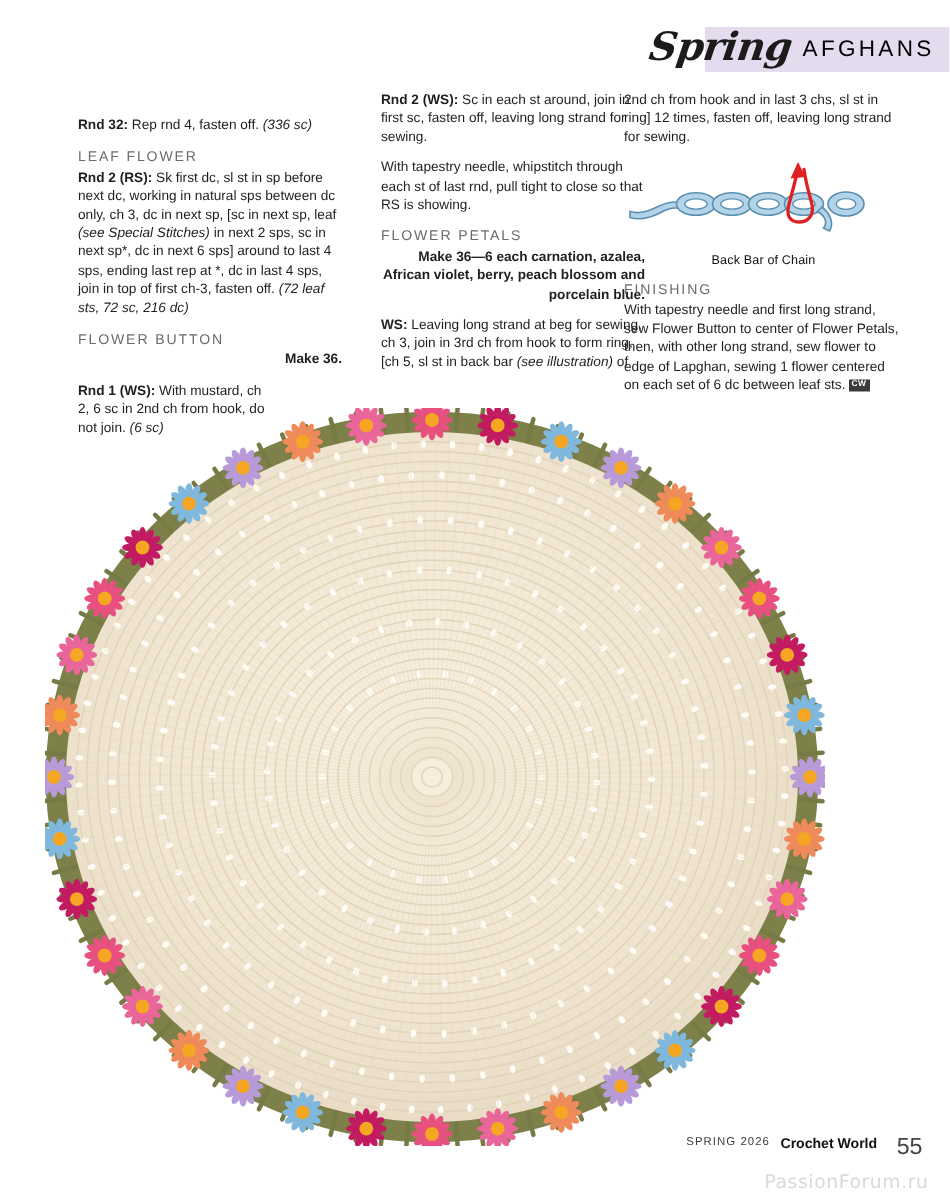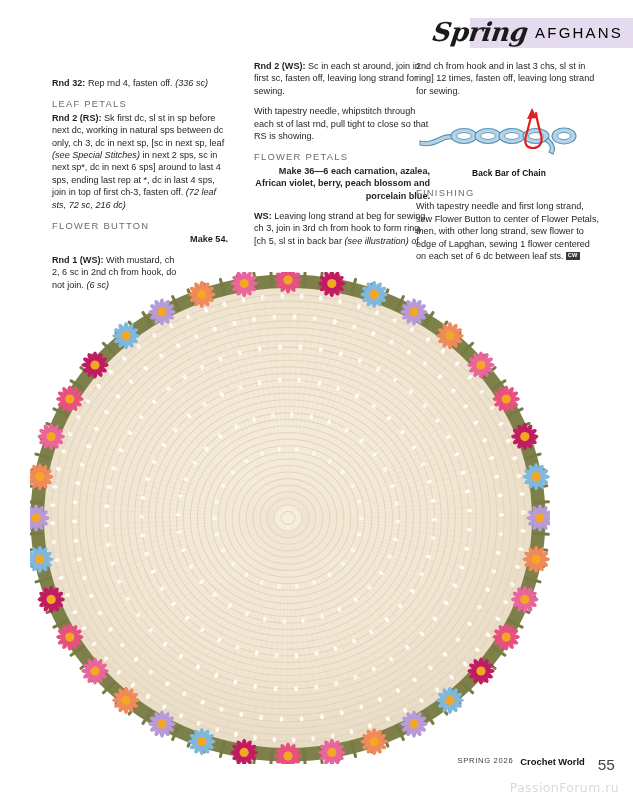--- a/index.html
+++ b/index.html
@@ -71,21 +71,21 @@
   #col-1 .narrow{width:132px;}
 
   
   #chain-figure{
     margin:4px 0 2px 0;
     width:186px;
   }
   #chain-caption{
     text-align:center;
     font-size:8.4px;
-    font-weight:700;
+    font-weight:400;
     color:#111;
     margin:0 0 8px 0;
     letter-spacing:0.1px;
   }
 
   
   .cw-badge{
     display:inline-block;
     background:#3b3b3b;
     color:#fff;
@@ -150,29 +150,29 @@
   <span class="script">Spring</span>
   <span class="caps">AFGHANS</span>
 </div>
 
 <div class="col" id="col-1">
 
   <p class="para">
     <span class="lead">Rnd 32:</span><span> Rep rnd 4, fasten off. </span><span class="it">(336 sc)</span>
   </p>
 
-  <p class="sect-head">LEAF PETALS</p>
+  <p class="sect-head">LEAF FLOWER</p>
 
 
   <p class="para">
     <span class="lead">Rnd 2 (RS):</span><span> Sk first dc, sl st in sp before next dc, working in natural sps between dc only, ch 3, dc in next sp, [sc in next sp, </span><span class="bd">leaf</span><span class="it"> (see Special Stitches)</span><span> in next 2 sps, sc in next sp*, dc in next 6 sps] around to last 4 sps, ending last rep at *, dc in last 4 sps, join in top of first ch-3, fasten off. </span><span class="it">(72 leaf sts, 72 sc, 216 dc)</span>
   </p>
 
   <p class="sect-head">FLOWER BUTTON</p>
-  <p class="makeline nogap">Make 54.</p>
+  <p class="makeline nogap">Make 36.</p>
 
   <p class="para narrow" style="margin-top:8px;">
     <span class="lead">Rnd 1 (WS):</span><span> With mustard, ch 2, 6 sc in 2nd ch from hook, do not join.</span>
     <span class="it">(6 sc)</span>
   </p>
 </div>
 
 <div class="col" id="col-2">
 
   <p class="para">

